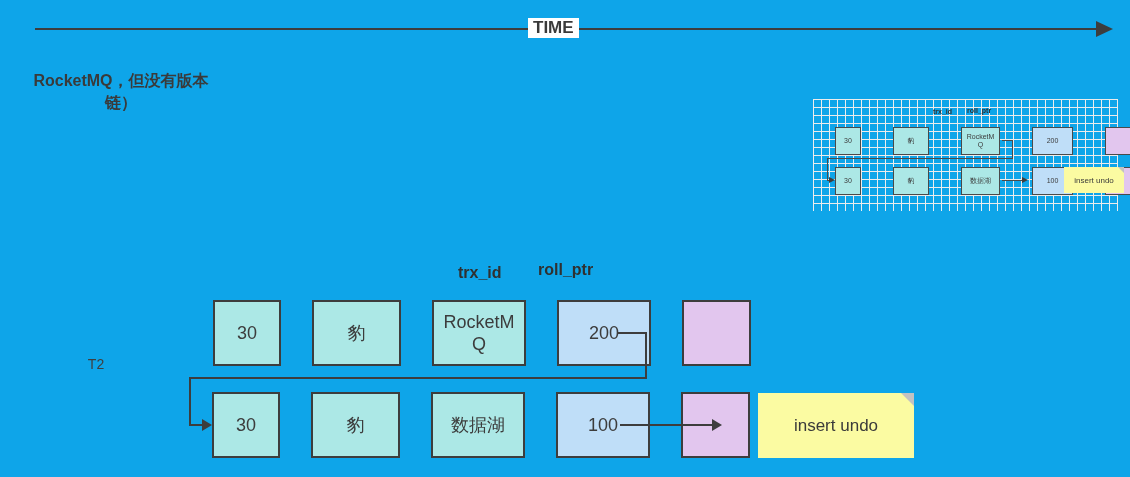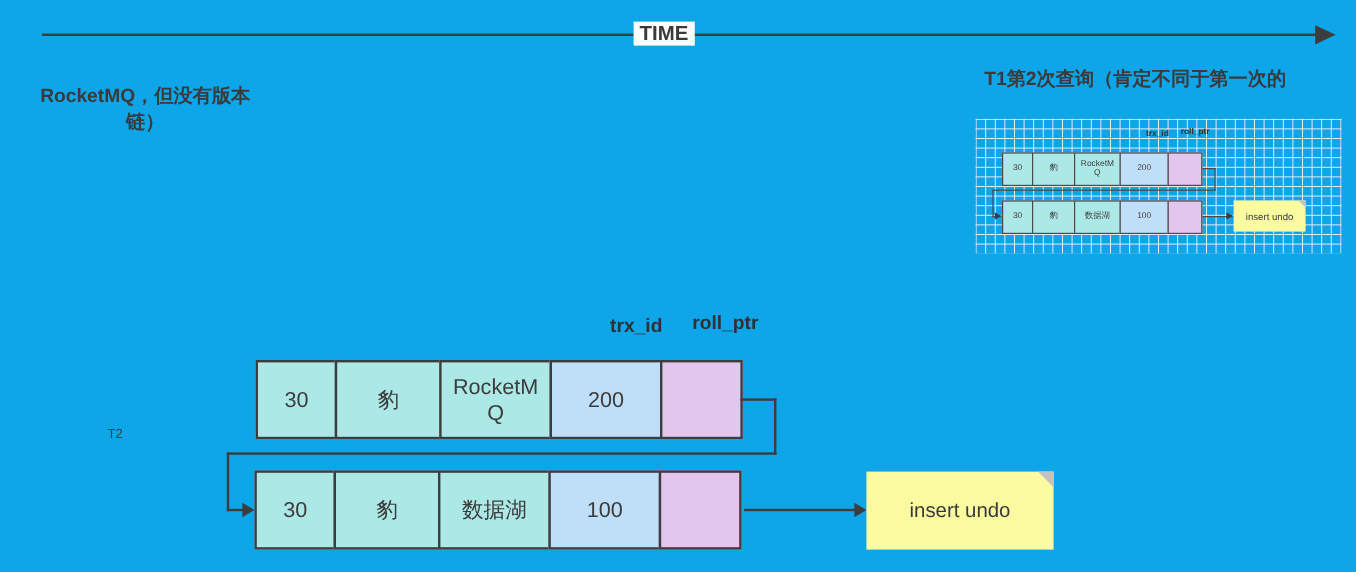--- a/index.html
+++ b/index.html
@@ -18,38 +18,38 @@
   .arr-sm { position:absolute; width:0; height:0;
           border-top:3px solid transparent; border-bottom:3px solid transparent;
           border-left:6px solid #3d3d3d; }
 
   .time-label { position:absolute; left:528px; top:18px; background:#ffffff;
           padding:0 5px; font-size:17px; font-weight:bold; color:#3a3a3a; }
 
   .heading { position:absolute; text-align:center; font-weight:bold;
           font-size:16px; line-height:22px; color:#3a3a3a; }
 
-  .col-header { position:absolute; text-align:right; font-weight:bold;
+  .col-header { position:absolute; text-align:left; font-weight:bold;
           font-size:16px; color:#303030; }
 
   .t2 { position:absolute; left:76px; top:356px; width:40px; text-align:center;
-          font-size:11px; color:#3f3f3f; }
+          font-size:14px; color:#3f3f3f; }
 
-  .vrow { position:absolute; display:flex; }
+  .vrow { position:absolute; display:flex;gap:33px; }
   .cell { box-sizing:border-box; border:2px solid #3d3d3d; margin-left:-2px;
           height:66px; display:flex; align-items:center; justify-content:center;
           font-size:18px; line-height:1.25; color:#3c3c3c; text-align:center;
           word-break:break-all; padding:0 5px; }
   .cell:first-child { margin-left:0; }
   .c-cyan   { background:#ace8e6; }
   .c-blue   { background:#bfdef8; }
   .c-purple { background:#e2c6ee; }
 
   .note { position:absolute; background:#fbfba2; display:flex; align-items:center;
-          justify-content:center; font-size:17px; color:#3a3a3a; }
+          justify-content:center; font-size:17px; color:#3a3a3a;margin-left:36px; }
   .fold { position:absolute; top:0; right:0; width:0; height:0;
           border-top:13px solid #c2c2c2; border-left:13px solid transparent; }
 
   
   .mini { position:absolute; left:813px; top:99px; width:305px; height:112px;
           background-image:linear-gradient(#ececec 1px, transparent 1px),
                            linear-gradient(90deg,#ececec 1px, transparent 1px);
           background-size:8px 8px; }
   .mini .vrow .cell { border-width:1px; margin-left:-1px; height:28px;
           font-size:7px; line-height:1.15; padding:0 2px; border-color:#4a4a4a; }
@@ -67,21 +67,20 @@
   <div class="line" style="left:35px;top:28px;width:1063px;height:2px"></div>
   <div class="arr-big" style="left:1096px;top:21px"></div>
   <div class="time-label">TIME</div>
 
   <div class="heading" style="left:2px;top:70px;width:238px">
     <div>RocketMQ，但没有版本</div>
     <div>链）</div>
   </div>
 
   <div class="heading" style="left:762px;top:56px;width:368px;line-height:21px">
-    <div>T1第2次查询（肯定不同于第一次的</div>
   </div>
 
   <div class="mini">
     <div class="col-header" style="left:120px;top:9px;width:41px">trx_id</div>
     <div class="col-header" style="left:154px;top:8px;width:41px">roll_ptr</div>
 
     <div class="vrow" style="left:22px;top:28px">
       <div class="cell c-cyan" style="width:26px">30</div>
       <div class="cell c-cyan" style="width:36px">豹</div>
       <div class="cell c-cyan" style="width:39px">RocketMQ</div>

